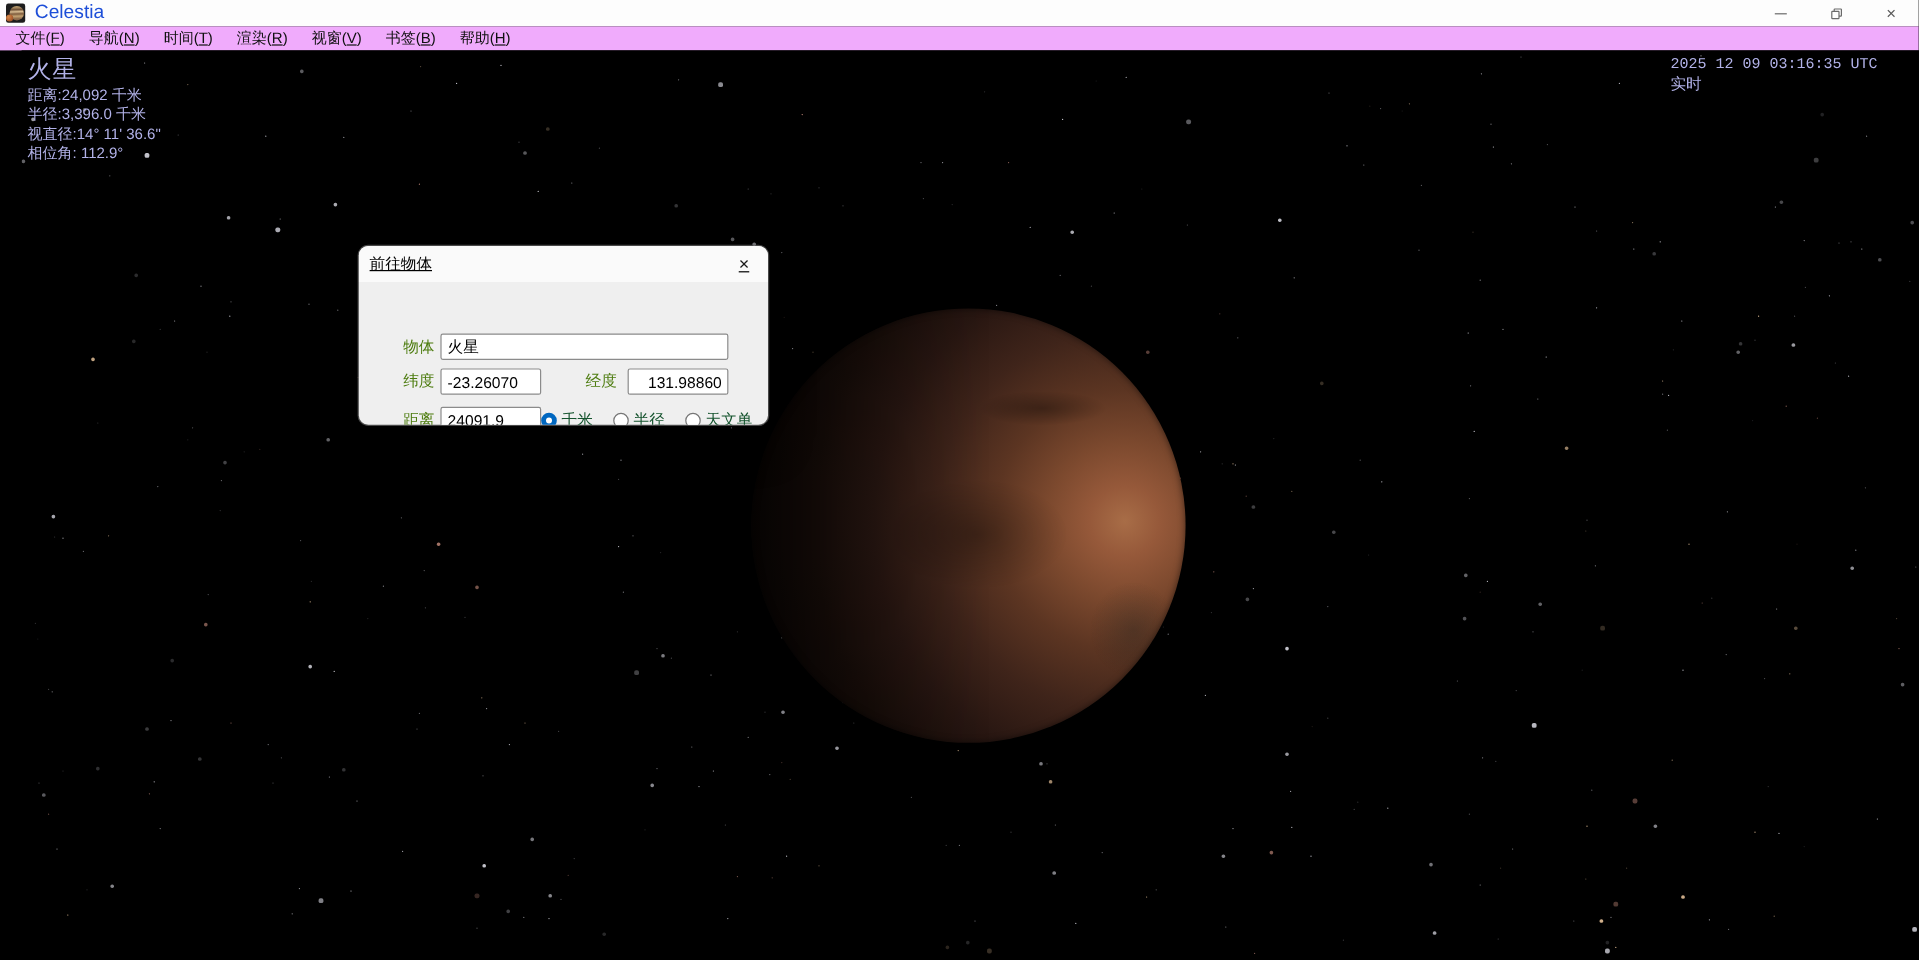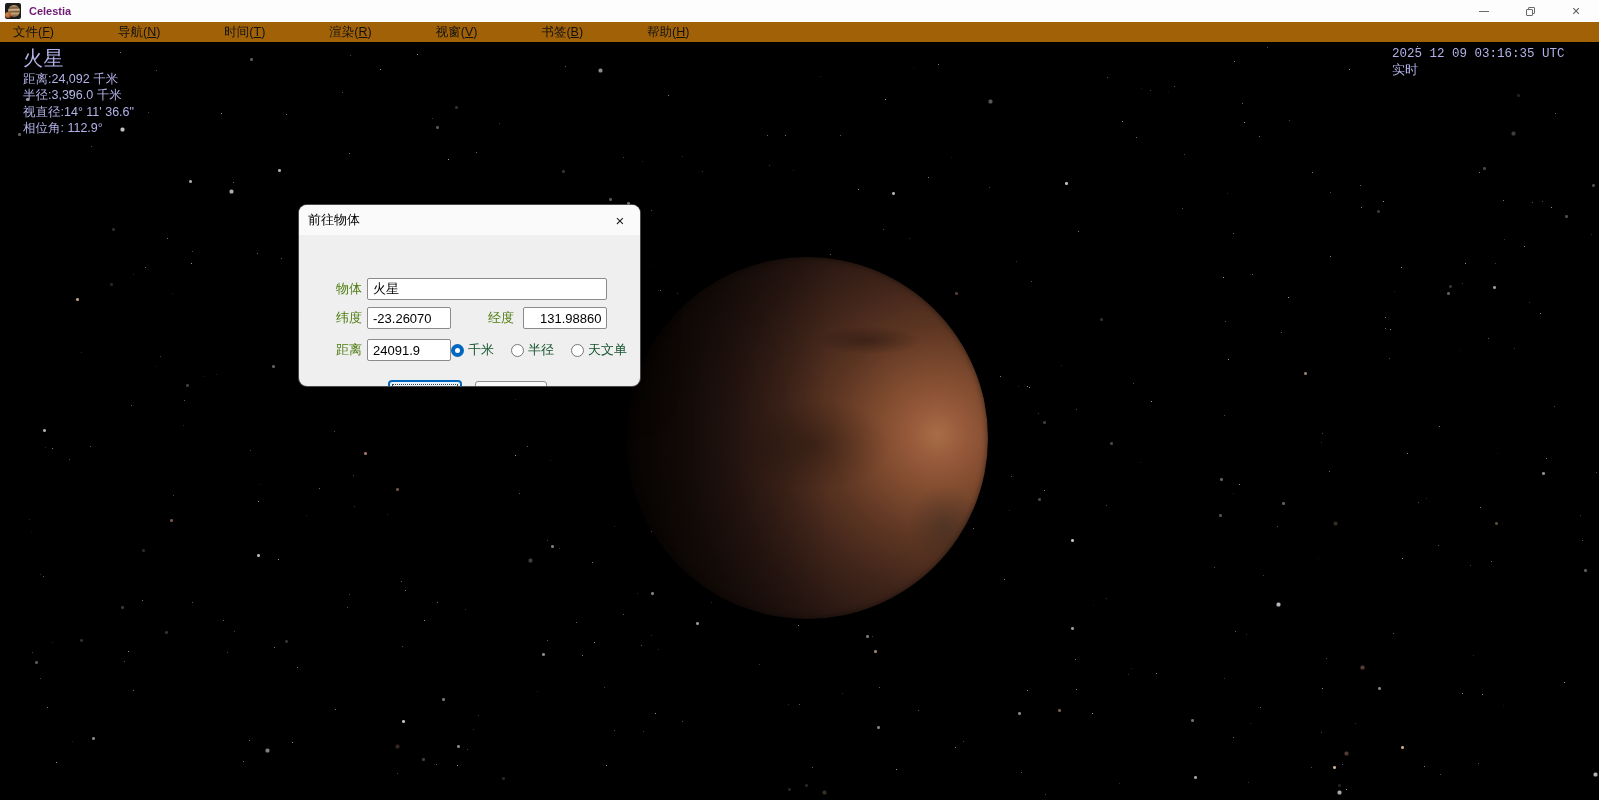--- a/index.html
+++ b/index.html
@@ -10,34 +10,34 @@
   
   .titlebar { position:absolute; left:0; top:0; width:100%; height:22px;
     background:#fdfdfd; display:flex; align-items:center; }
   .app-icon-wrap { width:16px; height:16px; margin-left:5px; background:#1c1c1c;
     border-radius:2px; position:relative; flex:0 0 auto; }
   .app-icon-planet { position:absolute; left:3px; top:2px; width:12px; height:12px;
     border-radius:50%;
     background:linear-gradient(178deg,#b89a6c 8%,#6e5138 26%,#d9bd92 40%,#7c5a3c 55%,#c4a372 70%,#8a684a 88%); }
   .app-icon-moon { position:absolute; left:0px; top:9px; width:6px; height:6px;
     border-radius:50%; background:radial-gradient(circle at 35% 35%, #d88a4a, #8a3d1a); }
-  .app-title { margin-left:8px; font-size:11px; color:#701a75;font-weight:bold; }
+  .app-title { margin-left:8px; font-size:16px; color:#1d4ed8; }
   .win-controls { margin-left:auto; display:flex; height:100%; }
   .win-btn { width:46px; height:22px; display:flex; align-items:center; justify-content:center; color:#5a5a5a; }
   .glyph-min { width:10px; height:1px; background:#6a6a6a; }
   .glyph-restore { position:relative; width:9px; height:9px; }
   .glyph-restore .sq1 { position:absolute; right:0; top:0; width:7px; height:7px;
     border:1px solid #6a6a6a; border-radius:1px; }
   .glyph-restore .sq2 { position:absolute; left:0; bottom:0; width:7px; height:7px;
     border:1px solid #6a6a6a; border-radius:1px; background:#fdfdfd; }
   .glyph-close { font-size:14px; line-height:1; color:#5a5a5a; }
 
   
   .menubar { position:absolute; left:0; top:22px; width:100%; height:20px;
-    background:#a16207; display:flex; align-items:center; padding-left:3px;gap:44px; }
+    background:#f0abfc; display:flex; align-items:center; padding-left:3px; }
   .menu-item { font-size:12.5px; color:#111; padding:0 10px; height:100%;
     display:flex; align-items:center; cursor:default; }
   .menu-item .key { text-decoration:underline; }
 
   
   .viewport { position:absolute; left:0; top:42px; width:1599px; height:758px;
     background:#000; overflow:hidden;margin-left:18px; }
   #starfield { position:absolute; left:0; top:0; width:1px; height:1px;
     background:transparent; border-radius:50%; }
 
@@ -62,23 +62,23 @@
   
   .hud { position:absolute; color:#b2b2e8; z-index:2; }
   .hud-left { left:5px; top:5px; }
   .hud-object { font-size:20px; line-height:23px; letter-spacing:0.5px; }
   .hud-line { font-size:12.5px; line-height:16px; margin-top:0.5px; }
   .hud-right { left:1374px; top:4px; }
   .hud-datetime { font-size:12.5px; line-height:16px;font-family:Liberation Mono, monospace; }
   .hud-timemode { font-size:13px; line-height:16px; }
 
   
-  .dialog { position:absolute; left:281px; top:163px; width:341px; height:181px;
+  .dialog { position:absolute; left:281px; top:163px; width:341px; height:149px;
     background:#efefef; border-radius:8px; z-index:10; overflow:hidden;
-    box-shadow:0 0 0 1px rgba(110,110,110,0.65), 0 14px 34px rgba(0,0,0,0.6); }
+    box-shadow:0 0 0 1px rgba(110,110,110,0.65), 0 14px 34px rgba(0,0,0,0.6);text-decoration:underline; }
   .dlg-titlebar { height:30px; background:#fafafa; display:flex; align-items:center;
     padding:0 12px 0 9px; }
   .dlg-title { font-size:13px; color:#000; }
   .dlg-close { margin-left:auto; font-size:15px; color:#1a1a1a; line-height:1;
     width:16px; text-align:center; cursor:default; }
   .dlg-body { position:relative; width:100%; height:151px; }
 
   .fld-label { position:absolute; font-size:13px; color:#4d7c0f; line-height:22px; }
   .fld { position:absolute; height:22px; background:#fff; border:1px solid #8b8b8b;
     border-radius:2px; font-size:13px; color:#000; padding:0 5px;

